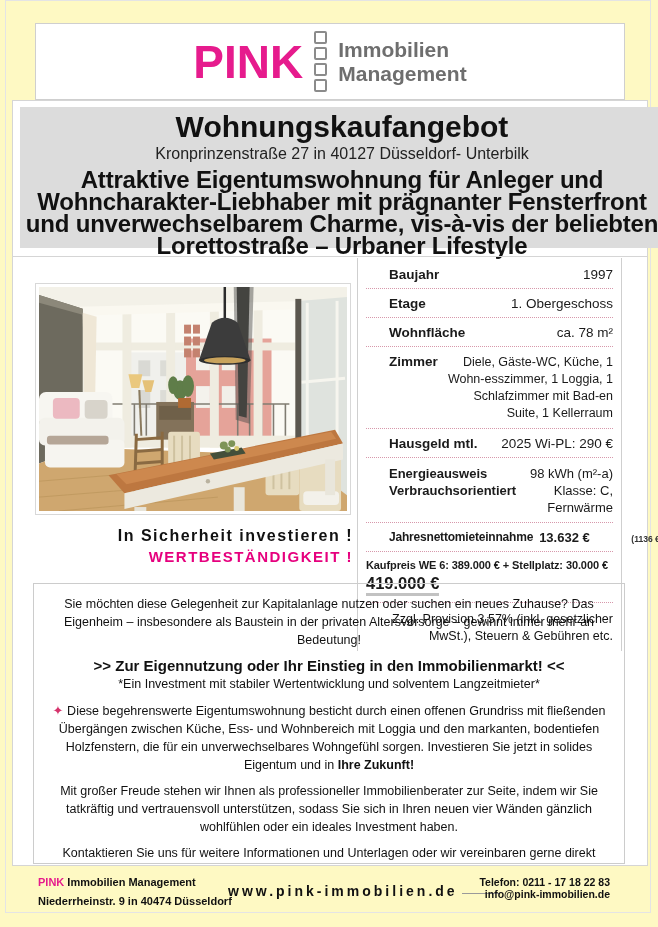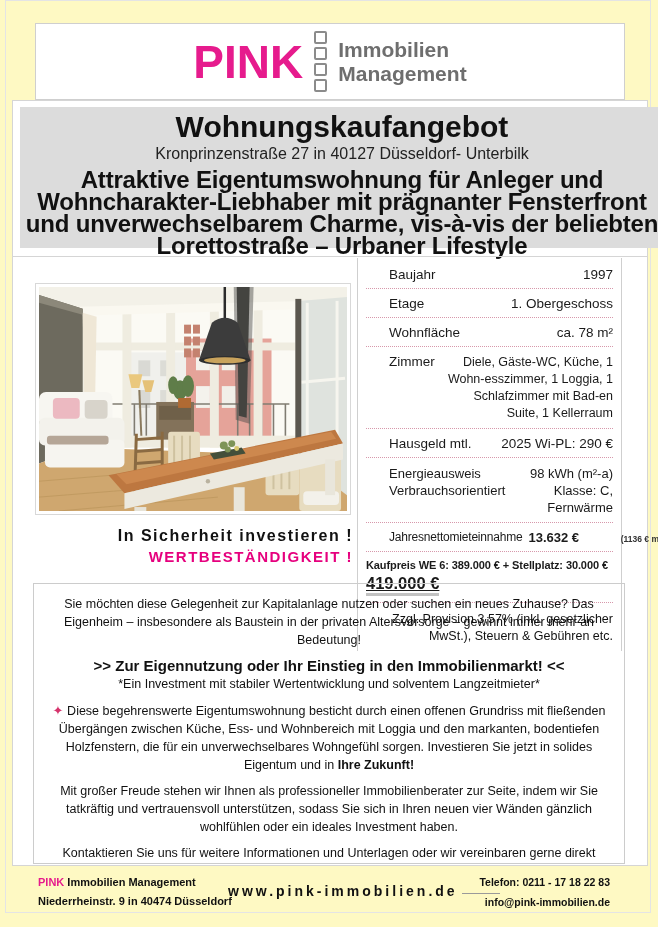--- a/index.html
+++ b/index.html
@@ -40,34 +40,34 @@
 
   .caption { position:absolute; left:35px; top:527px; width:318px; text-align:right; }
   .caption-black { font-weight:bold; font-size:16px; letter-spacing:1.5px; color:#111; }
   .caption-pink { font-weight:bold; font-size:15px; letter-spacing:1.5px; color:#e6007e; margin-top:3px; }
 
   
   .details { position:absolute; left:357px; top:258px; width:265px;
     border-left:1px solid #cfcfcf; border-right:1px solid #cfcfcf; padding:2px 8px 6px 8px; }
   .drow { display:flex; justify-content:space-between; align-items:flex-start; gap:6px;
     padding:7px 0 6px 0; border-bottom:1px dotted #d798ab; font-size:13.5px; }
-  .dlabel { font-weight:normal; white-space:nowrap;padding-left:23px; }
+  .dlabel { font-weight:bold; white-space:nowrap;padding-left:23px; }
   .dvalue { text-align:right; }
   .drow.zimmer .dvalue { font-size:12.5px; line-height:17px; }
   .drow.energie .dlabel, .drow.energie .dvalue { font-size:13px; line-height:17px; }
   .drow.energie .dlabel { white-space:normal; }
   .drow.miete { font-size:12px; }
   .drow.miete .dlabel { letter-spacing:-0.2px; }
   .drow.miete .dvalue { font-weight:bold; font-size:13px; white-space:nowrap; }
   .miete-note { font-size:8.5px; font-weight:bold; color:#333;padding-left:38px; }
   .price-block { padding:7px 0 6px 0; border-bottom:1px dotted #d798ab; }
   .price-line1 { font-weight:bold; font-size:11px; letter-spacing:-0.1px; white-space:nowrap; overflow:hidden; }
   .price-line2 { display:flex; justify-content:space-between; align-items:baseline; margin-top:3px; }
   .price-total-label { font-weight:bold; font-size:16.5px; }
-  .price-total-value { font-weight:bold; font-size:16.5px; text-decoration:underline;
+  .price-total-value { font-weight:bold; font-size:16.5px; 
     border-bottom:3px solid #c2c2c2; padding-bottom:0px; }
   .provision { text-align:right; font-size:12.5px; line-height:17px; padding-top:8px; color:#111; }
 
   
   .body-box { position:absolute; left:33px; top:583px; width:592px; height:281px;
     border:1px solid #cccccc; padding:11px 18px; text-align:center;
     font-size:12.5px; line-height:18px; color:#111; overflow:hidden; }
   .body-box p { margin-bottom:8px; }
   .p-bold-head { font-weight:bold; font-size:15px; margin-bottom:0 !important; }
   .p-sub { margin-bottom:9px !important; }
@@ -78,21 +78,21 @@
   .footer-left { position:absolute; left:38px; top:876px; text-align:left;
     font-size:11px; font-weight:bold; color:#111; }
   .footer-left .l2 { margin-top:7px; }
   .brand-pink { color:#e61b8d; }
   .footer-center { position:absolute; left:228px; top:883px; font-size:14px;
     font-weight:bold; letter-spacing:3px; color:#111; cursor:pointer; }
   .footer-line { position:absolute; left:462px; top:893px; width:38px; height:0;
     border-top:1px solid #9a9a9a; }
   .footer-right { position:absolute; right:48px; top:876px; text-align:right;
     font-size:10.5px; font-weight:bold; color:#111; }
-  .footer-right .l2 { margin-top:8px; font-weight:bold; }
+  .footer-right .l2 { margin-top:0; font-weight:bold; }
 </style>
 </head>
 <body>
 
 <div class="page">
 
   <div class="outer-frame"></div>
   <div class="inner-frame"></div>
 
   <div class="logo-box">

